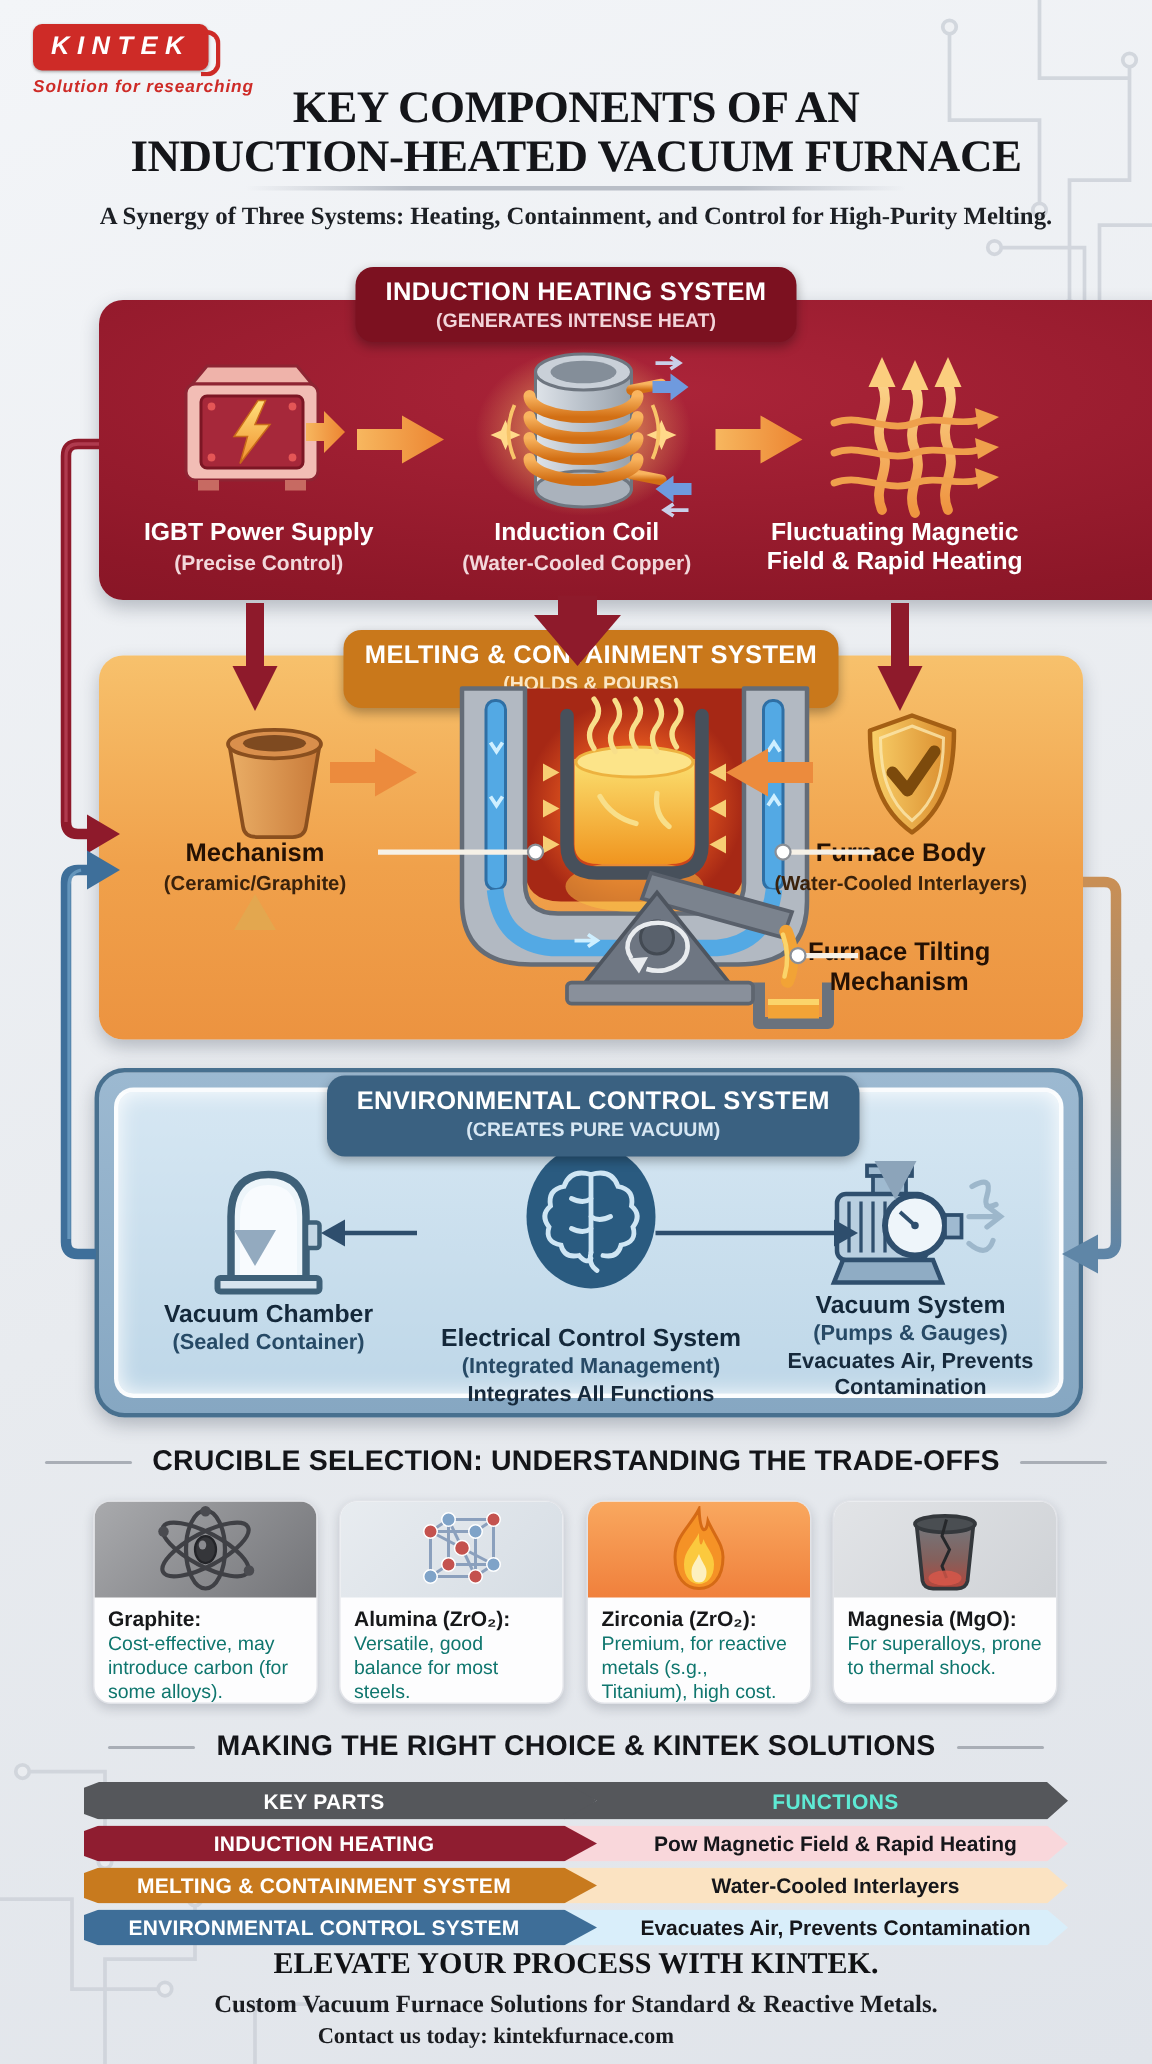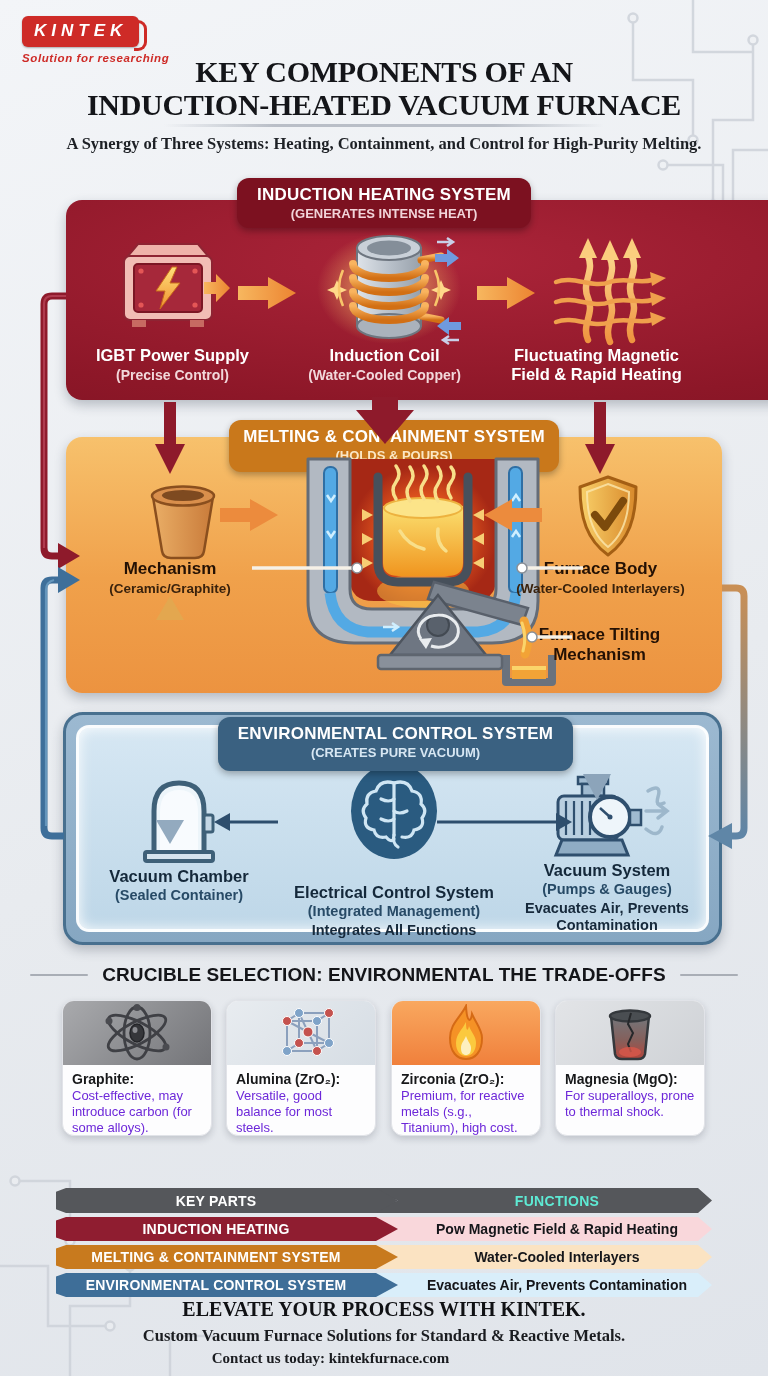--- a/index.html
+++ b/index.html
@@ -52,21 +52,21 @@
   .panel-blue .lblk .note{font-size:14.5px;font-weight:600;color:#16293b;margin-top:3px;line-height:1.2;}
   
   .sect-title{left:0;width:768px;display:flex;align-items:center;justify-content:center;gap:14px;}
   .sect-title .t{font-size:19px;font-weight:900;color:#141519;letter-spacing:.1px;}
   .sect-title .dash{width:58px;height:2.5px;background:#a9aeb6;border-radius:2px;}
   
   .card{position:absolute;top:1000px;width:150px;height:136px;background:#fdfdfe;border-radius:12px;
     border:1px solid #e1e3e8;box-shadow:0 3px 7px rgba(30,35,50,.18);overflow:hidden;box-sizing:border-box;}
   .card .ico{height:64px;display:flex;align-items:center;justify-content:center;}
   .card .nm{font-size:14px;font-weight:800;margin:6px 9px 1px 9px;line-height:1.15;}
-  .card .ds{font-size:13px;font-weight:500;margin:0 9px;line-height:1.22;color:#6d28d9;}
+  .card .ds{font-size:13px;font-weight:500;margin:0 9px;line-height:1.22;color:#0f766e;}
   .ico-graphite{background:linear-gradient(135deg,#a9aaad 0%,#737478 100%);}
   .ico-alumina{background:linear-gradient(135deg,#e8ecf0,#d6dde4);}
   .ico-zirconia{background:linear-gradient(180deg,#f9a85f,#f0803c);}
   .ico-magnesia{background:linear-gradient(135deg,#e2e4e7,#cfd2d6);}
   
   .tbl{position:absolute;left:56px;top:1188px;width:656px;}
   .trow{position:relative;height:24px;margin-bottom:4px;}
   .trow:first-child{height:25px;}
   .cell-l{position:absolute;left:0;top:0;bottom:0;width:342px;display:flex;align-items:center;
     justify-content:center;padding-right:22px;box-sizing:border-box;z-index:2;color:#fff;
@@ -499,21 +499,21 @@
       </g>
     <g fill="#ffffff" stroke="#8a8f96" stroke-width="1.5">
       <circle cx="357" cy="568" r="5"></circle>
         <circle cx="522" cy="568" r="5"></circle>
         <circle cx="532" cy="637" r="5"></circle>
     </g>
   </svg>
 
   <div class="abs sect-title" style="top:964px">
     <div class="dash"></div>
-    <div class="t">CRUCIBLE SELECTION: ENVIRONMENTAL THE TRADE-OFFS</div>
+    <div class="t">CRUCIBLE SELECTION: UNDERSTANDING THE TRADE-OFFS</div>
     <div class="dash"></div>
   </div>
 
   <div class="card" style="left:62px">
     <div class="ico ico-graphite">
       <svg width="82" height="58" viewBox="0 0 82 58">
         <g fill="none" stroke="#3f4045" stroke-width="2.8">
           <ellipse cx="41" cy="29" rx="32" ry="11" transform="rotate(-28 41 29)"></ellipse>
           <ellipse cx="41" cy="29" rx="32" ry="11" transform="rotate(28 41 29)"></ellipse>
           <ellipse cx="41" cy="29" rx="13" ry="26"></ellipse>
@@ -584,20 +584,25 @@
         <path d="M21,12 L59,12 L55,50 Q54,55 48,55 L32,55 Q26,55 25,50 Z" fill="url(#mg)" stroke="#34383c" stroke-width="2.5"></path>
         <ellipse cx="40" cy="12" rx="20" ry="5.5" fill="#4a4e52" stroke="#34383c" stroke-width="2.5"></ellipse>
         <path d="M41,9 L38,20 L43,29 L38,40 L41,48" fill="none" stroke="#26282b" stroke-width="2"></path>
         <ellipse cx="40" cy="48" rx="11" ry="5" fill="#d9574a" opacity=".8"></ellipse>
       </svg>
     </div>
     <div class="nm">Magnesia (MgO):</div>
     <div class="ds">For superalloys, prone to thermal shock.</div>
   </div>
 
+  <div class="abs sect-title" style="top:1154px">
+    <div class="dash"></div>
+    <div class="t">MAKING THE RIGHT CHOICE &amp; KINTEK SOLUTIONS</div>
+    <div class="dash"></div>
+  </div>
 
   <div class="tbl">
     <div class="trow hdr">
       <div class="cell-l">KEY PARTS</div>
       <div class="cell-r">FUNCTIONS</div>
     </div>
     <div class="trow r0">
       <div class="cell-l">INDUCTION HEATING</div>
       <div class="cell-r">Pow Magnetic Field &amp; Rapid Heating</div>
     </div>

